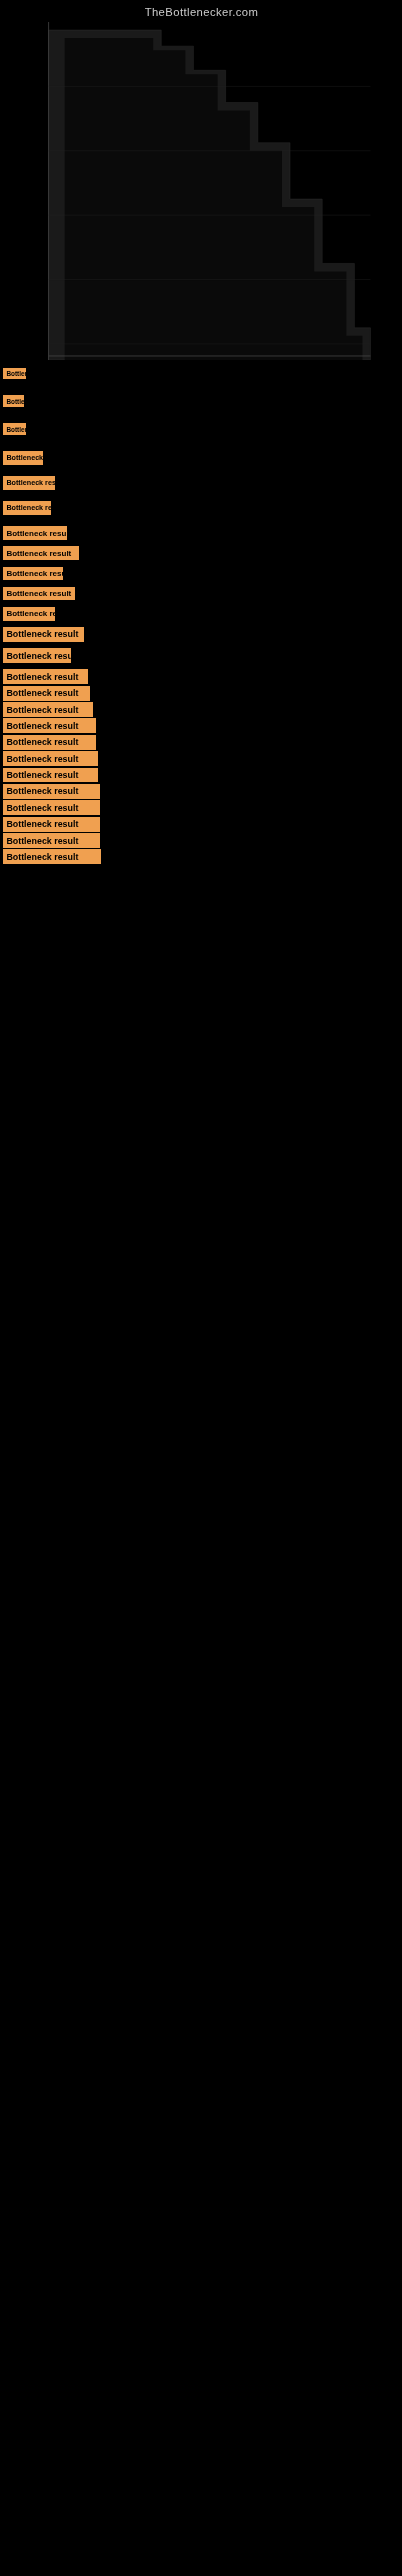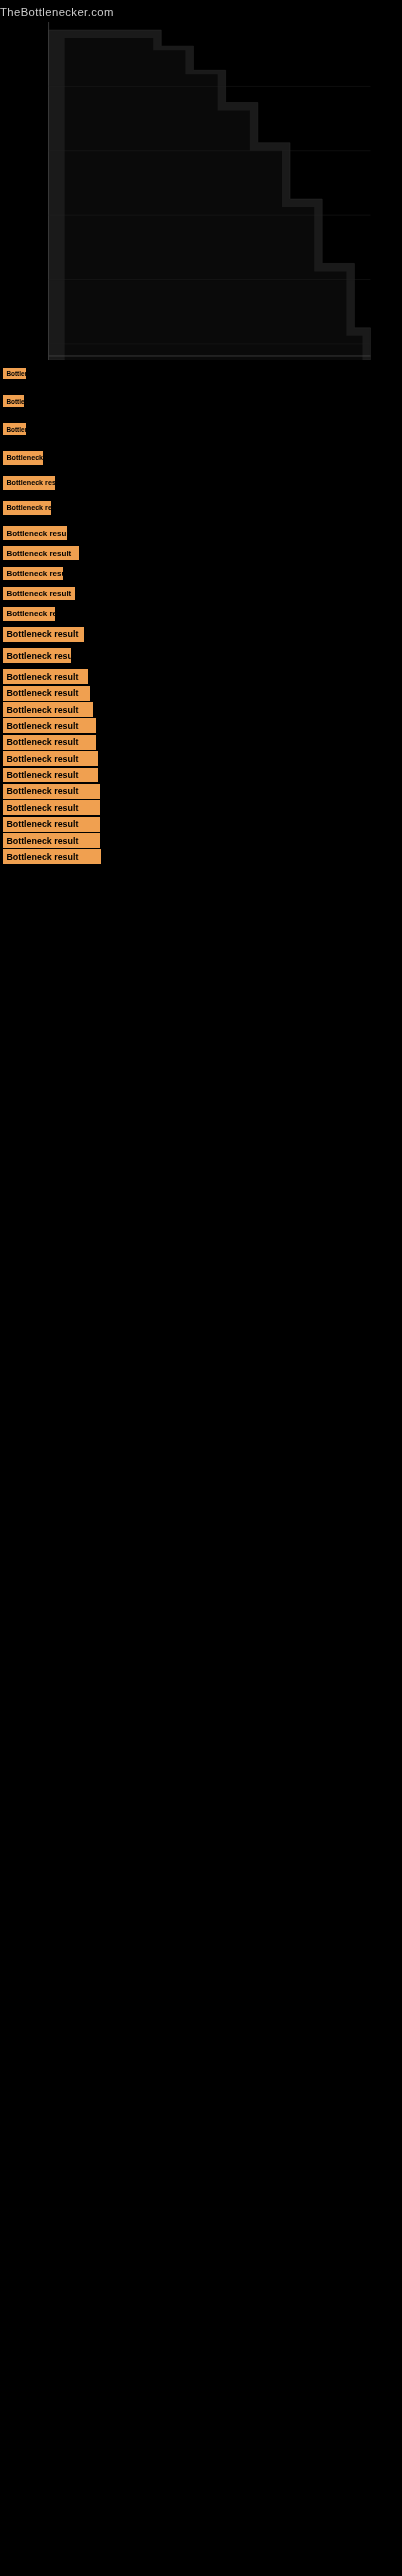--- a/index.html
+++ b/index.html
@@ -8,21 +8,21 @@
       width: 403px;
       min-height: 2576px;
       font-family: Arial, sans-serif;
       position: relative;
       overflow-x: hidden;
     }
 
     .site-title {
       color: #ccc;
       font-size: 11.3px;
-      text-align: left;
+      text-align: center;
       padding: 6.4px 0 3.2px 0;
       letter-spacing: 0.4px;
     }
 
     .chart-area {
       width: 100%;
       height: 338px;
       background: #000;
       position: relative;
     }

